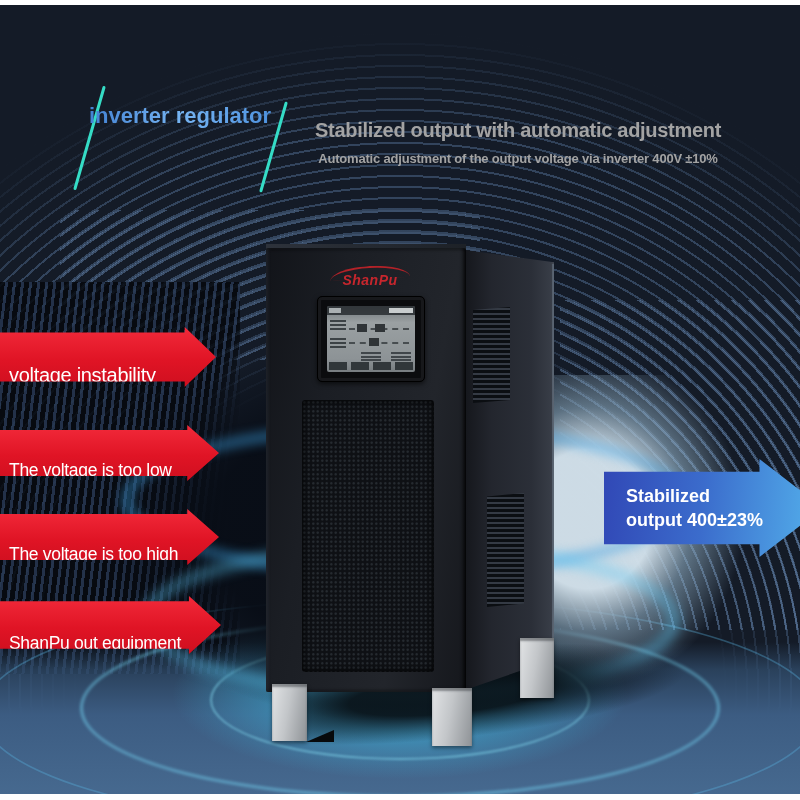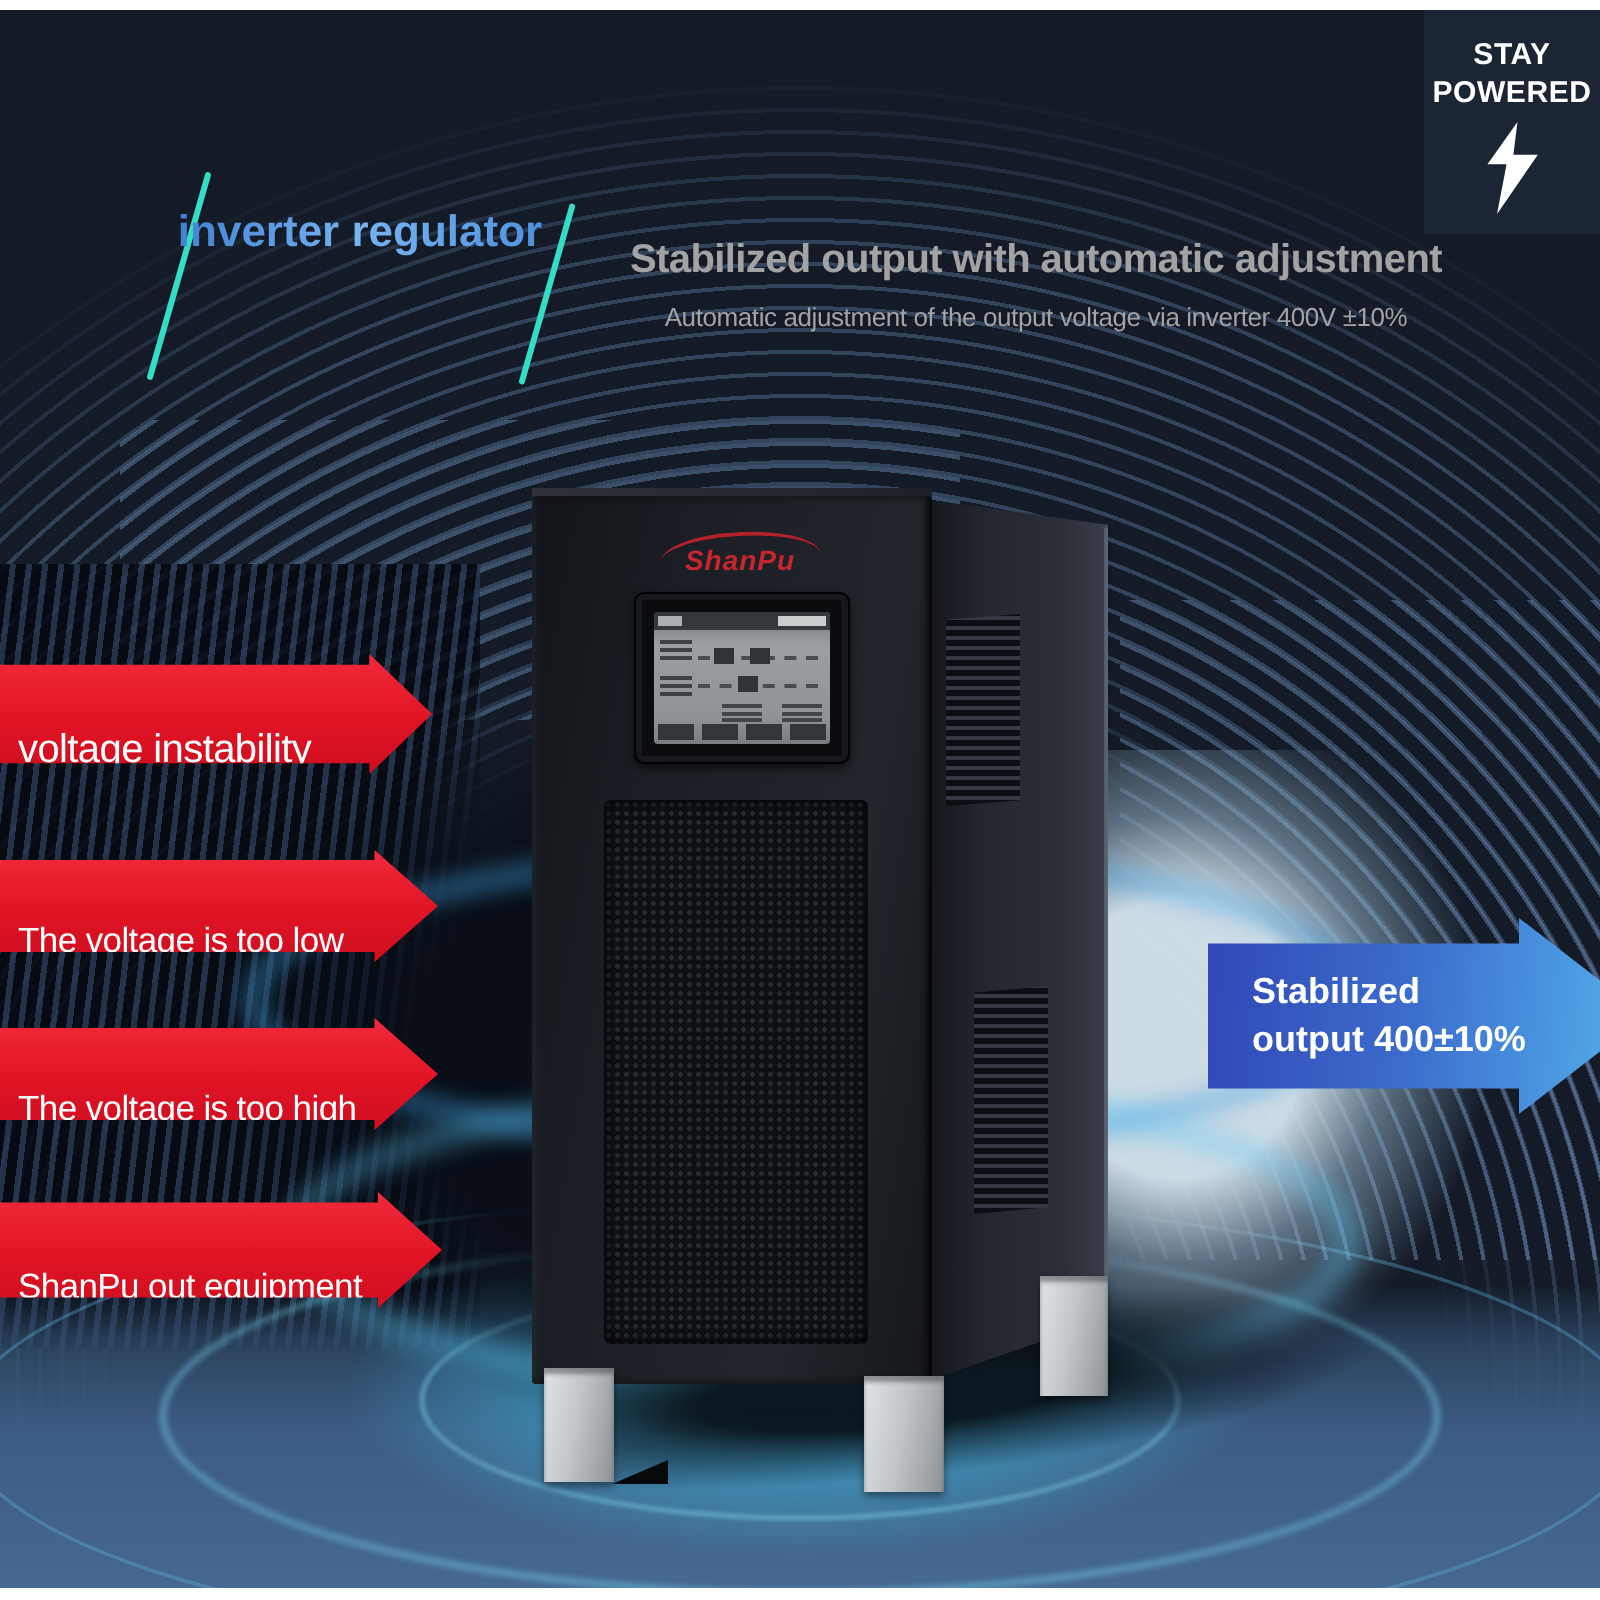--- a/index.html
+++ b/index.html
@@ -150,21 +150,21 @@
     background:linear-gradient(90deg,#2f6fc8,#76b4f2,#3f86d8);
     -webkit-background-clip:text;background-clip:text;-webkit-text-fill-color:transparent;}
   .lt-1{font-size:22px;margin-bottom:20px;}
   .lt-2{font-size:22px;}
   .slash{width:3px;background:#35dcc6;border-radius:2px;transform:rotate(16deg);}
   .slash-1{left:88px;top:84px;height:108px;}
   .slash-2{left:272px;top:100px;height:94px;}
 
   .headline{left:288px;top:119px;width:460px;text-align:center;color:#a3a3a3;}
   .headline-title{position:static;display:block;font-size:20px;font-weight:bold;letter-spacing:-.3px;white-space:nowrap;}
-  .headline-sub{position:static;display:block;margin-top:9px;font-size:13px;font-weight:normal;letter-spacing:-.2px;white-space:nowrap;}
+  .headline-sub{position:static;display:block;margin-top:9px;font-size:13px;font-weight:bold;letter-spacing:-.2px;white-space:nowrap;}
 
   
   .badge{left:712px;top:5px;width:88px;height:112px;background:#1c2534;
     text-align:center;padding-top:13px;color:#fff;}
   .badge-text{position:static;display:block;font-size:15px;font-weight:bold;line-height:19px;letter-spacing:.3px;}
   .badge-bolt{position:static;display:inline-block;margin-top:5px;}
 
   .strip{left:0;width:800px;background:#fff;}
   .strip-top{top:0;height:5px;}
   .strip-bottom{top:794px;height:6px;}
@@ -267,39 +267,32 @@
     <span>The voltage is too low</span>
   </div>
   <div class="red-arrow arrow-4">
     <span>ShanPu out equipment</span>
   </div>
 
   <div class="blue-arrow">
     <div class="blue-arrow-bg"></div>
     <div class="blue-arrow-text">
       <span>Stabilized</span>
-      <span>output 400±10%</span>
+      <span>output 400±23%</span>
     </div>
   </div>
 
   <div class="slash slash-1"></div>
   <div class="slash slash-2"></div>
   <div class="left-title">
     <span class="lt-2">inverter regulator</span>
   </div>
 
   <div class="headline">
     <span class="headline-title">Stabilized output with automatic adjustment</span>
     <span class="headline-sub">Automatic adjustment of the output voltage via inverter 400V ±10%</span>
   </div>
 
-  <div class="badge">
-    <span class="badge-text">STAY</span>
-    <span class="badge-text">POWERED</span>
-    <svg class="badge-bolt" width="34" height="46" viewBox="0 0 100 135">
-      <polygon points="58,0 14,62 42,62 28,135 88,48 52,48" fill="#ffffff"></polygon>
-    </svg>
-  </div>
 
   <div class="strip strip-top"></div>
   <div class="strip strip-bottom"></div>
 
 </div>
 
 </body></html>

